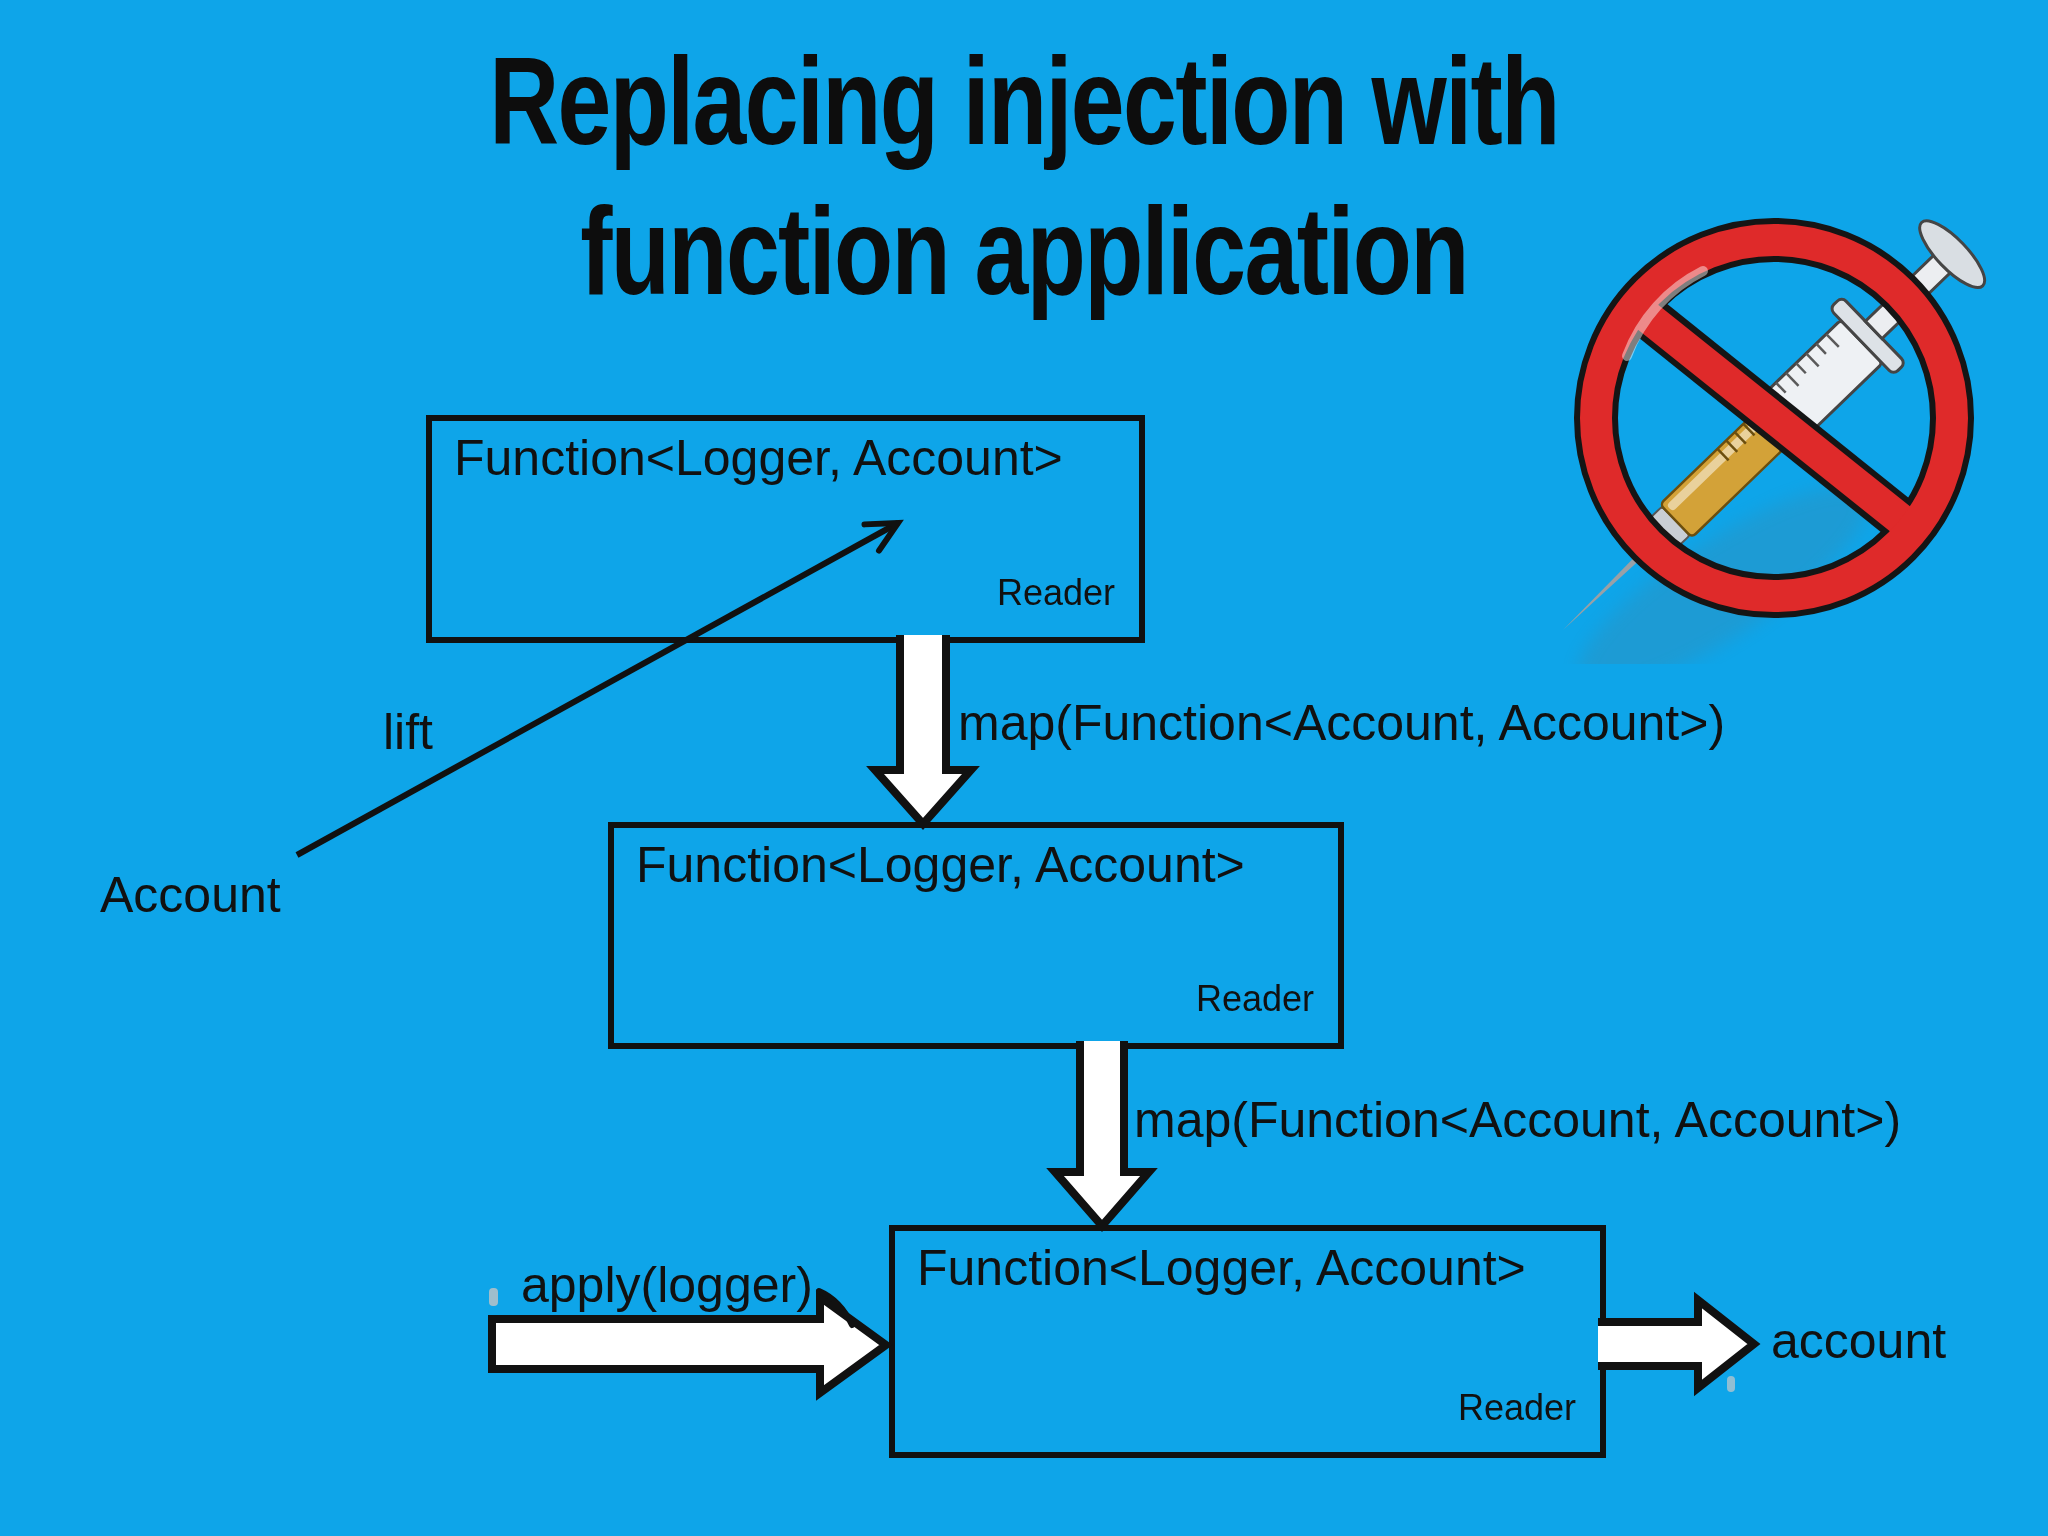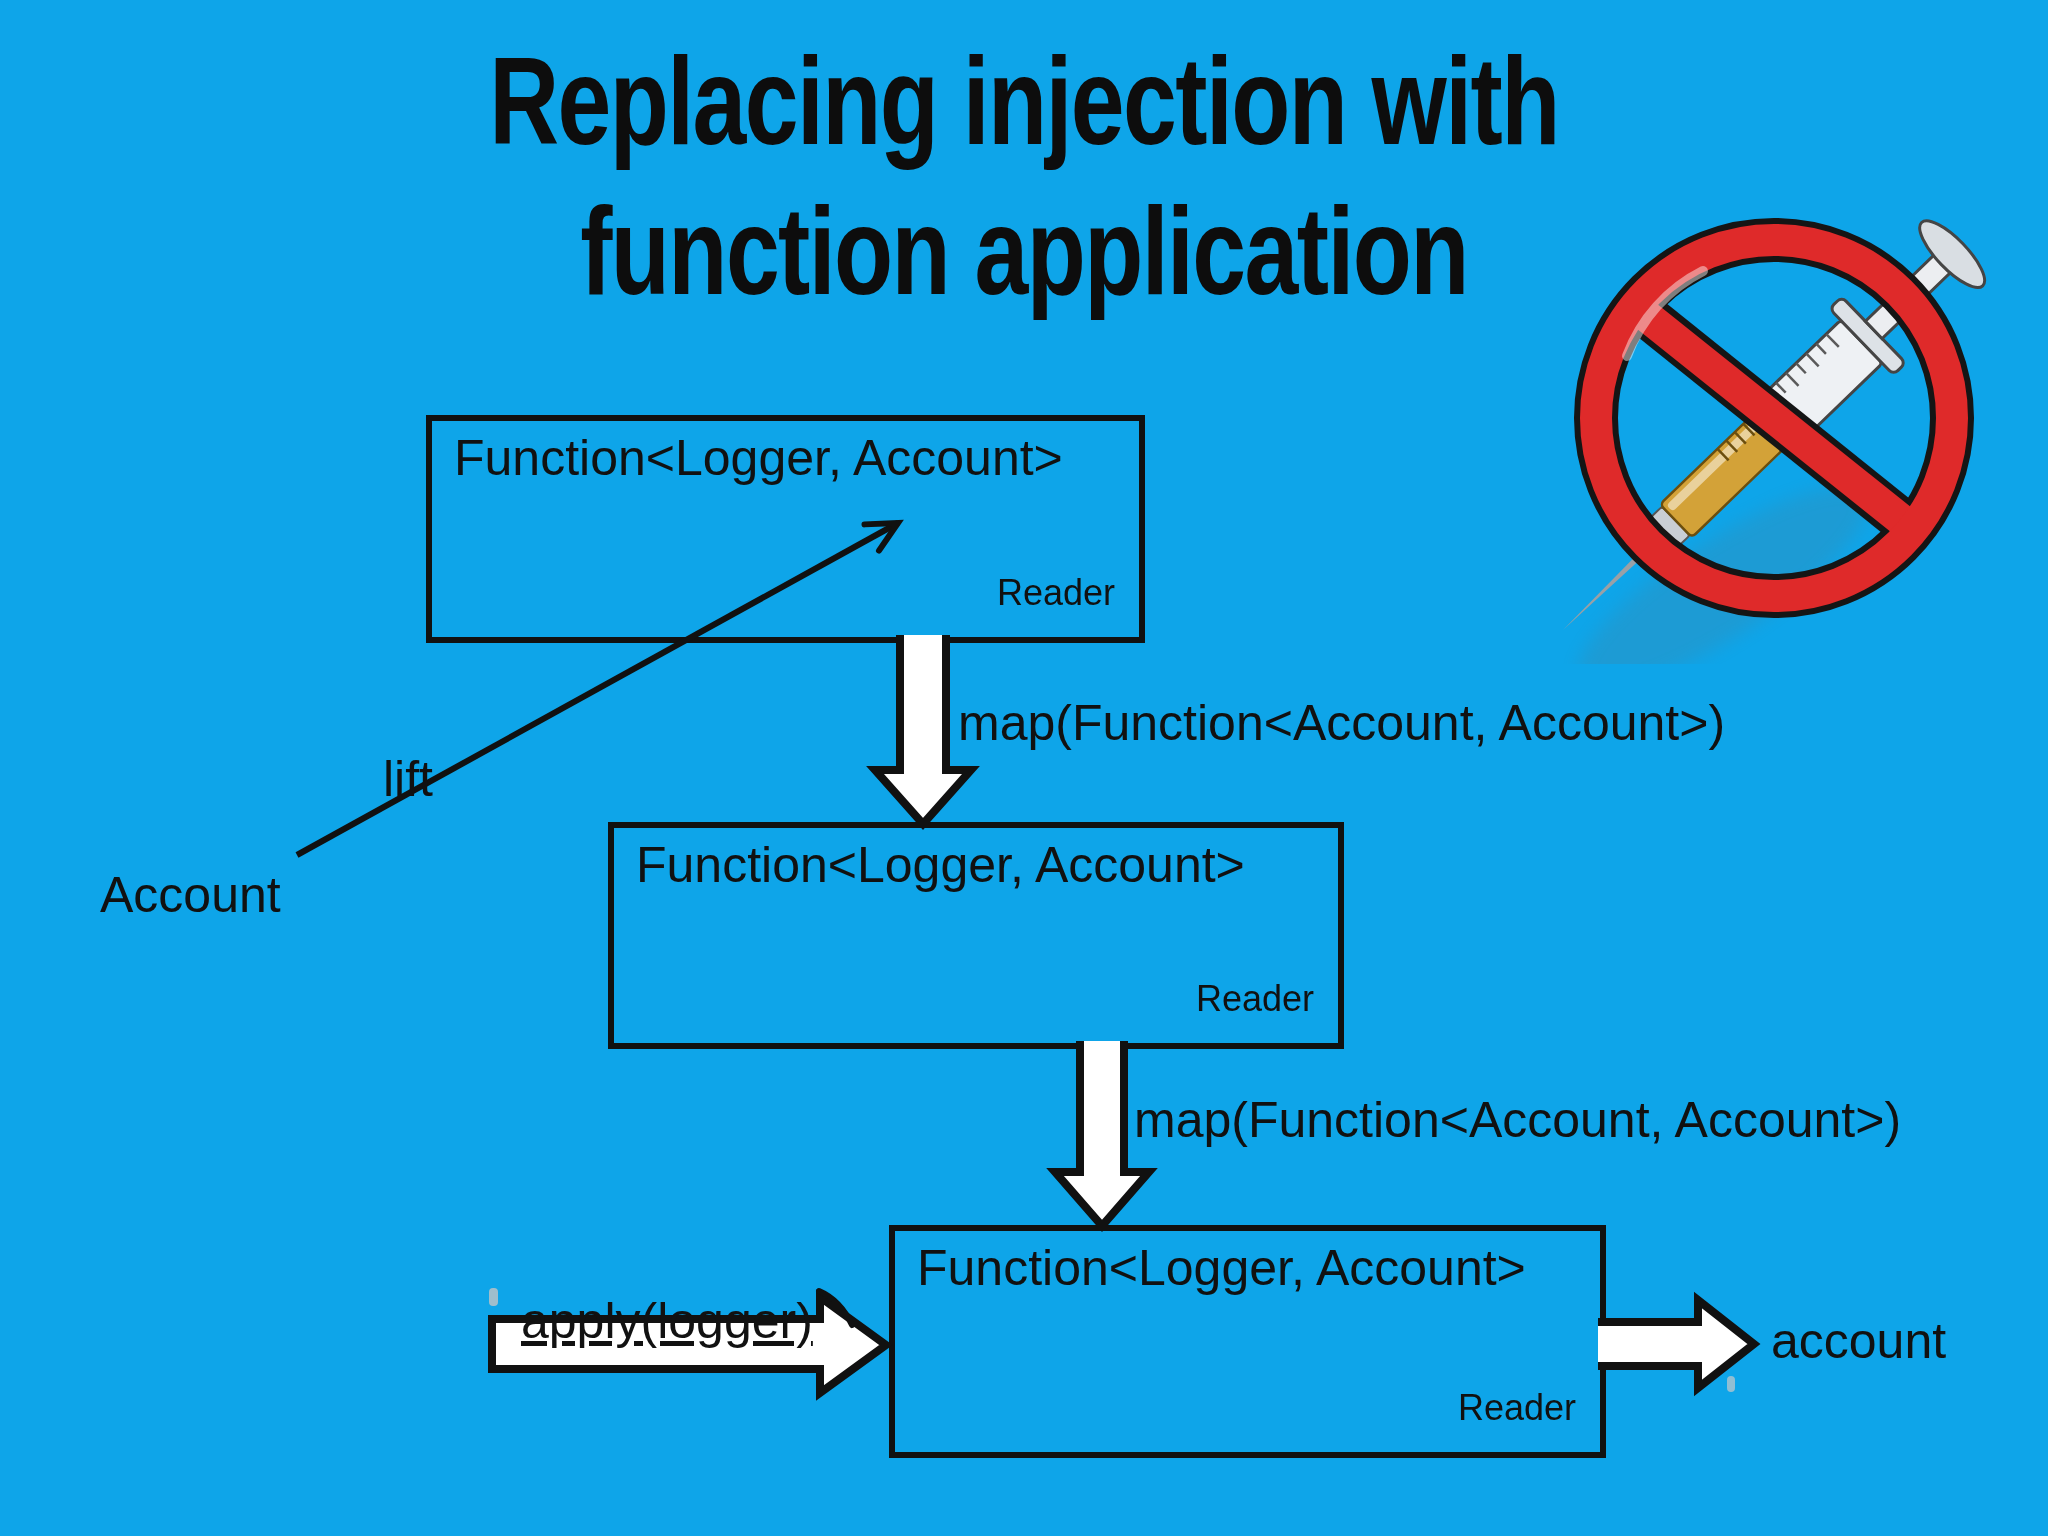--- a/index.html
+++ b/index.html
@@ -26,23 +26,23 @@
     position:absolute; right:24px; bottom:16px; font-size:36px; line-height:56px; white-space:nowrap;
   }
   #box1{left:426px; top:415px; width:707px; height:216px;}
   #box2{left:608px; top:822px; width:724px; height:215px;}
   #box3{left:889px; top:1225px; width:705px; height:221px;}
   .lbl{
     position:absolute; font-size:50px; line-height:58px; white-space:nowrap; color:#111;
   }
   #lbl-map1{left:958px;  top:694px;}
   #lbl-map2{left:1134px; top:1091px;}
-  #lbl-lift{left:383px;  top:703px;margin-top:47px;}
+  #lbl-lift{left:383px;  top:703px;}
   #lbl-account-src{left:100px; top:866px;}
-  #lbl-apply{left:521px; top:1292px;text-decoration:underline;}
+  #lbl-apply{left:521px; top:1256px;}
   #lbl-account-out{left:1771px; top:1312px;}
   svg.overlay{position:absolute; left:0; top:0; pointer-events:none;}
   svg.no-icon{position:absolute; left:1563px; top:176px; pointer-events:none;}
 </style>
 </head>
 <body>
 
 <div class="slide">
 
   <div class="title">

